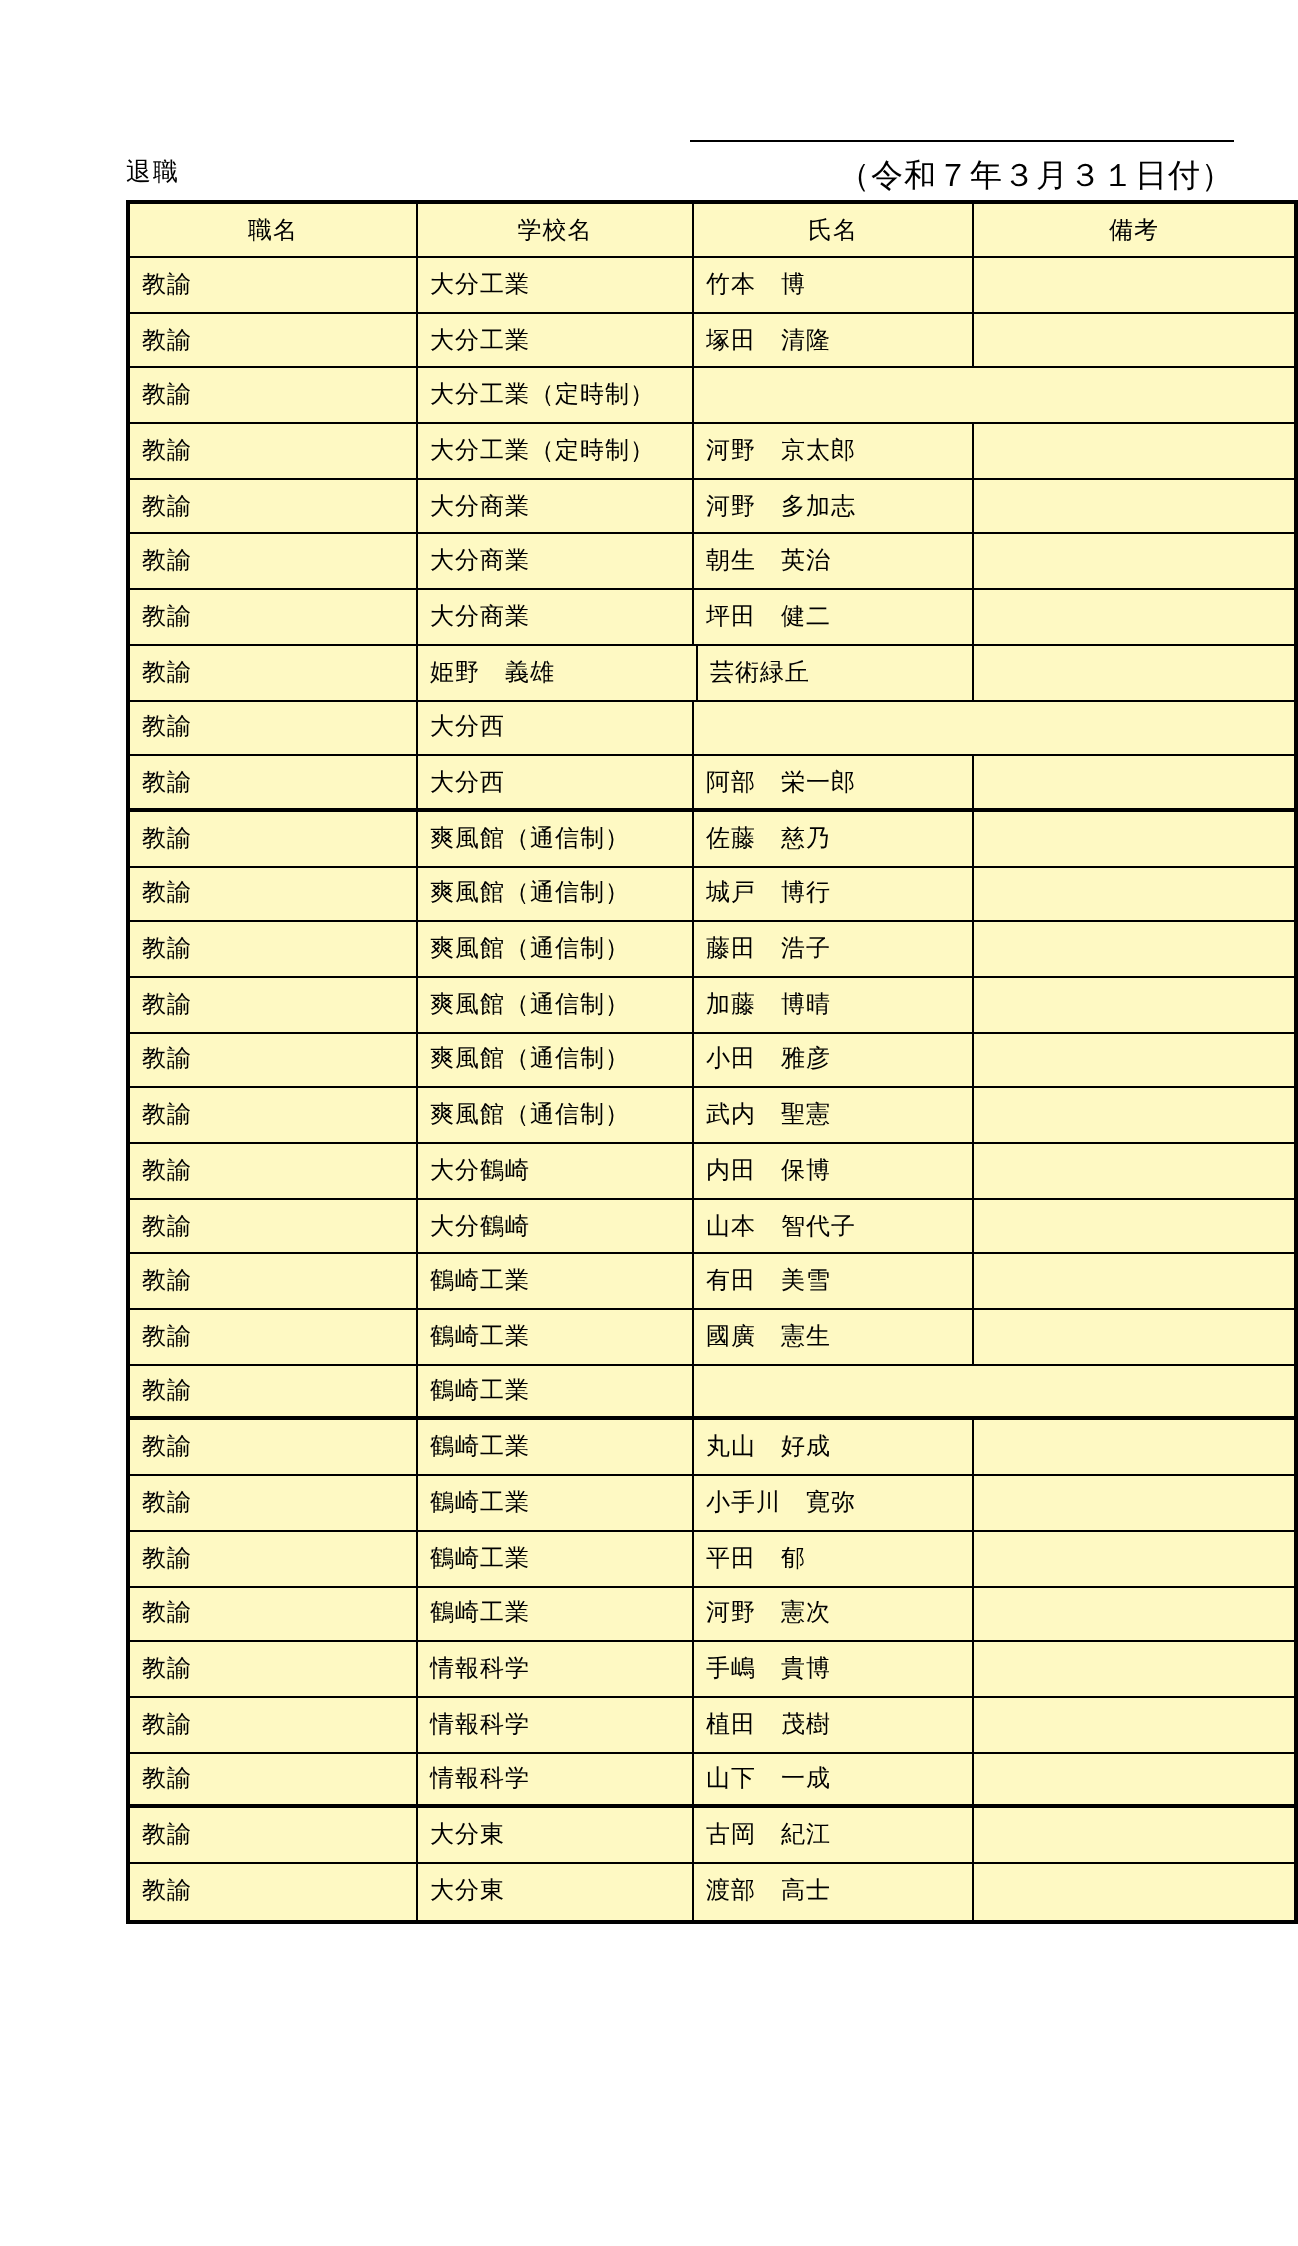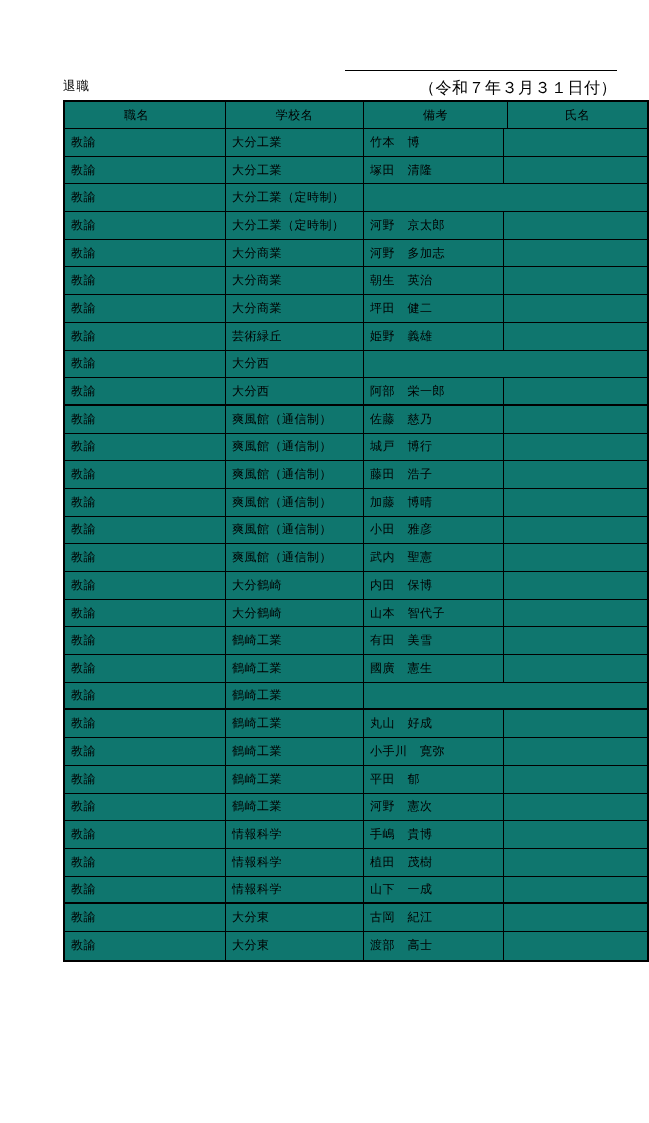--- a/index.html
+++ b/index.html
@@ -14,58 +14,58 @@
   .date-overline{
     position:absolute;left:345px;top:70px;width:272px;height:0;
     border-top:1.5px solid #000;
   }
   .date-note{
     position:absolute;left:345px;top:78px;width:272px;
     font-size:16px;text-align:right;letter-spacing:0.5px;white-space:nowrap;
   }
   .table{
     position:absolute;left:63px;top:100px;width:586px;
-    border:2px solid #000;box-sizing:border-box;background:#0f766e;
+    border:2px solid #000;box-sizing:border-box;background:#fef9c3;
   }
   .trow{
     display:flex;height:27.7px;box-sizing:border-box;
     border-bottom:1px solid #000;
   }
   .trow.header{height:27px;}
   .trow.thick{border-bottom-width:2.5px;}
   .trow:last-child{border-bottom:none;}
   .cell{
     box-sizing:border-box;display:flex;align-items:center;
     font-size:12px;letter-spacing:0.5px;white-space:nowrap;overflow:hidden;
     border-left:1px solid #000;padding:0 4px 0 6px;
   }
   .cell:first-child{border-left:none;}
   .cell.role{flex:0 0 143px;}
-  .cell.school{flex:0 0 138px;margin-left:17px;}
+  .cell.school{flex:0 0 138px;}
   .cell.name{flex:0 0 140px;}
   .cell.note{flex:1 1 auto;}
   .trow.header .cell{justify-content:center;padding:0;}
 </style>
 </head>
 <body>
 
 <div class="page">
 
   <div class="doc-title">退職</div>
 
   <div class="date-overline"></div>
 
   <div class="date-note">（令和７年３月３１日付）</div>
 
   <div class="table">
     <div class="trow header">
       <div class="cell role">職名</div>
       <div class="cell school">学校名</div>
+      <div class="cell name">氏名</div>
       <div class="cell note">備考</div>
-      <div class="cell name">氏名</div>
     </div>
     <div>
         <div class="trow">
           <div class="cell role">教諭</div>
           <div class="cell school">大分工業</div>
           <div class="cell name">竹本　博</div>
           <div class="cell note"></div>
         </div>
         <div class="trow">
           <div class="cell role">教諭</div>
@@ -97,22 +97,22 @@
           <div class="cell note"></div>
         </div>
         <div class="trow">
           <div class="cell role">教諭</div>
           <div class="cell school">大分商業</div>
           <div class="cell name">坪田　健二</div>
           <div class="cell note"></div>
         </div>
         <div class="trow">
           <div class="cell role">教諭</div>
+          <div class="cell name">姫野　義雄</div>
           <div class="cell school">芸術緑丘</div>
-          <div class="cell name">姫野　義雄</div>
           <div class="cell note"></div>
         </div>
         <div class="trow">
           <div class="cell role">教諭</div>
           <div class="cell school">大分西</div>
           <div class="cell note"></div>
         </div>
         <div class="trow thick">
           <div class="cell role">教諭</div>
           <div class="cell school">大分西</div>

